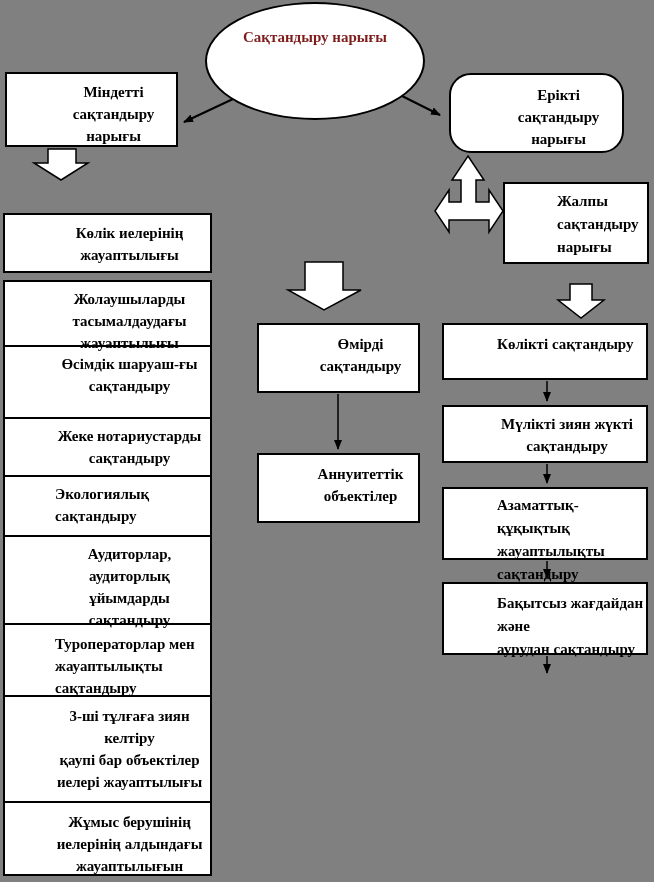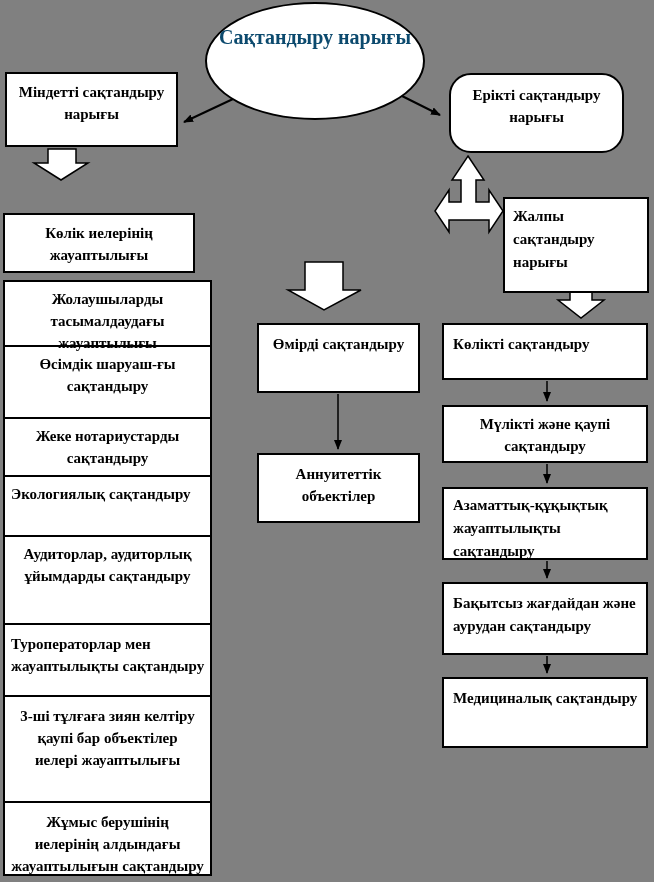--- a/index.html
+++ b/index.html
@@ -21,47 +21,47 @@
   .node {
     position: absolute;
     background: #ffffff;
     border: 2px solid #000000;
     box-sizing: border-box;
     color: #000000;
     font-weight: bold;
     font-size: 15px;
     line-height: 22px;
   }
-  .node .txt { display: block; white-space: pre-line; }
+  .node .txt { display: block; white-space: pre-line; margin-left: 44px; }
   .center { text-align: center; }
   .left { text-align: left; }
   .ellipse {
     position: absolute;
     left: 205px; top: 2px; width: 220px; height: 118px;
     background: #ffffff;
     border: 2px solid #000000;
     border-radius: 50%;
     box-sizing: border-box;
-    color: #0c4a6e;
-    font-weight: bold; font-size: 20px; line-height: 22px;
+    color: #7f1d1d;
+    font-weight: bold; font-size: 15px; line-height: 22px;
     text-align: center;
     padding-top: 22px;
   }
   .mandatory-market { left: 5px;   top: 72px;  width: 173px; height: 75px; padding-top: 7px; }
   .voluntary-market { left: 449px; top: 73px;  width: 175px; height: 80px; padding-top: 9px; border-radius: 22px; }
   .life-market      { left: 247px; top: 192px; width: 183px; height: 66px; padding-top: 6px; }
-  .general-market   { left: 503px; top: 197px; width: 146px; height: 96px; padding: 6px 3px 0 8px; line-height: 23px; }
+  .general-market   { left: 503px; top: 182px; width: 146px; height: 82px; padding: 6px 3px 0 8px; line-height: 23px; }
   .life-insurance   { left: 257px; top: 323px; width: 163px; height: 70px; padding-top: 8px; }
   .annuity          { left: 257px; top: 453px; width: 163px; height: 70px; padding-top: 8px; }
   .g-transport { left: 442px; top: 323px; width: 206px; height: 57px; padding: 8px 2px 0 9px; }
   .g-property  { left: 442px; top: 405px; width: 206px; height: 58px; padding-top: 6px; }
   .g-civil     { left: 442px; top: 487px; width: 206px; height: 73px; padding: 5px 2px 0 9px; line-height: 23px; }
   .g-accident  { left: 442px; top: 582px; width: 206px; height: 73px; padding: 8px 2px 0 9px; line-height: 23px; }
   .g-medical   { left: 442px; top: 677px; width: 206px; height: 71px; padding: 8px 2px 0 9px; }
-  .m-vehicle   { left: 3px; top: 213px; width: 192px; height: 60px; padding-top: 7px; }
+  .m-vehicle   { left: 3px; top: 213px; width: 209px; height: 60px; padding-top: 7px; }
   .m-list      { left: 3px; top: 280px; width: 209px; height: 596px; padding: 0; }
   .m-row {
     box-sizing: border-box;
     width: 100%;
     padding-top: 6px;
   }
   .m-row + .m-row { border-top: 2px solid #000000; }
   .m-row .txt { white-space: pre-line; }
   .r1 { height: 63px; }
   .r2 { height: 72px; }
@@ -127,34 +127,31 @@
   </div>
   <div class="node center annuity">
     <span class="txt">Аннуитеттік
 объектілер</span>
   </div>
 
   <div class="node left g-transport">
     <span class="txt">Көлікті сақтандыру</span>
   </div>
   <div class="node center g-property">
-    <span class="txt">Мүлікті және қаупі
+    <span class="txt">Мүлікті зиян жүкті
 сақтандыру</span>
   </div>
   <div class="node left g-civil">
     <span class="txt">Азаматтық-құқықтық
 жауаптылықты
 сақтандыру</span>
   </div>
   <div class="node left g-accident">
     <span class="txt">Бақытсыз жағдайдан және
 аурудан сақтандыру</span>
-  </div>
-  <div class="node left g-medical">
-    <span class="txt">Медициналық сақтандыру</span>
   </div>
 
   <div class="node center m-vehicle">
     <span class="txt">Көлік иелерінің
 жауаптылығы</span>
   </div>
 
   <div class="node m-list">
     <div class="m-row center r1">
       <span class="txt">Жолаушыларды

